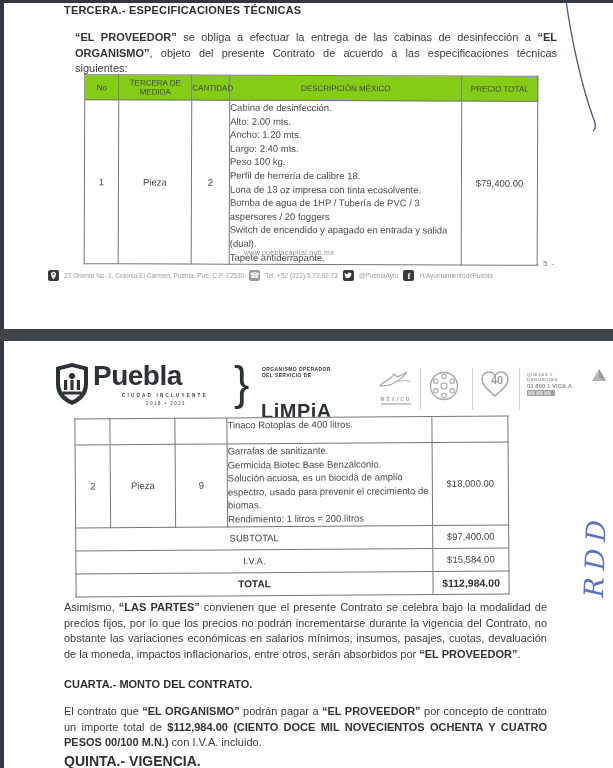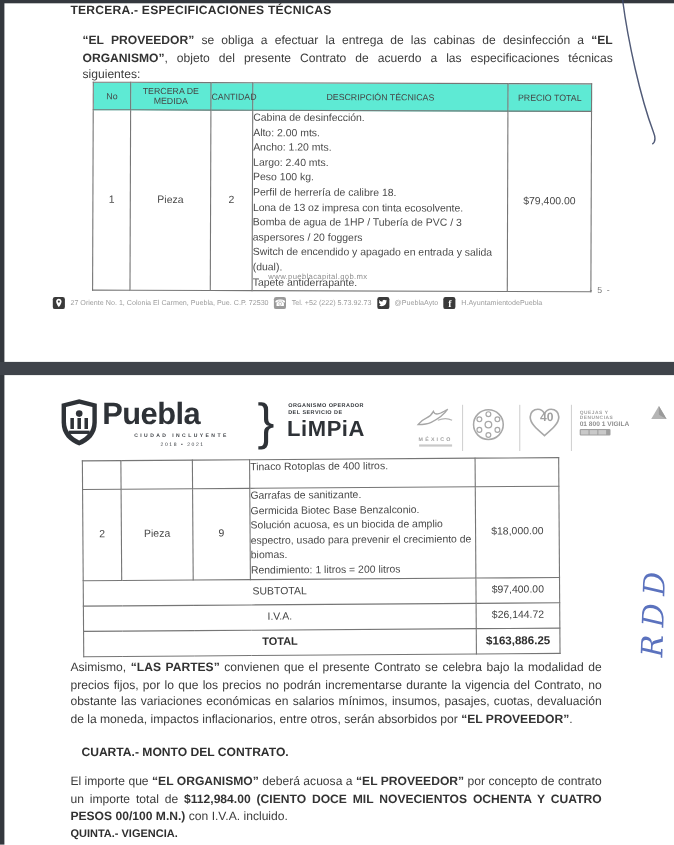--- a/index.html
+++ b/index.html
@@ -17,21 +17,21 @@
 
   
   .p1-heading{left:64px;top:4px;width:490px;font-size:11px;font-weight:bold;color:#2f2f2f;letter-spacing:.2px;}
   .p1-intro{left:75px;top:19px;width:482px;font-size:11px;line-height:15.6px;text-align:justify;color:#3c3c3c;}
   .p1-intro b,.par b{font-weight:bold;color:#333;}
 
   table.spec{border-collapse:collapse;table-layout:fixed;background:#fff;}
   table.spec td,table.spec th{border:1px solid #767676;padding:0;}
   .t1{left:84px;top:75px;width:453px;transform:rotate(.2deg);}
   .t2{left:75px;top:417px;width:433px;transform:rotate(-.4deg);}
-  th.hd{height:24px;background:#5eead4;font-size:8px;font-weight:normal;color:#454545;text-align:center;line-height:9px;}
+  th.hd{height:24px;background:#84cc16;font-size:8px;font-weight:normal;color:#454545;text-align:center;line-height:9px;}
   td.cc{text-align:center;vertical-align:middle;font-size:9.5px;color:#464646;}
   td.desc{vertical-align:middle;font-size:9.5px;line-height:13.6px;color:#4a4a4a;padding:2px 4px;}
   td.desc span{white-space:pre-line;}
   td.price{text-align:center;vertical-align:middle;font-size:9.5px;color:#464646;}
   tr.sumrow td{height:22px;font-size:9.5px;color:#424242;}
   tr.sumrow td.lbl{text-align:center;}
   tr.totalrow td{font-weight:bold;font-size:10px;color:#2e2e2e;}
   tr.totalrow td.price{font-size:10.5px;}
 
   
@@ -45,42 +45,42 @@
 
   .pen1{left:540px;top:0;}
 
   
   .shield{left:53px;top:362px;}
   .brand-word{left:93px;top:360px;font-size:28px;font-weight:bold;color:#2e3237;letter-spacing:-.5px;}
   .brand-tag{left:122px;top:393px;font-size:4.6px;letter-spacing:2.2px;color:#3a3e43;font-weight:bold;}
   .brand-years{left:146px;top:401px;font-size:4.6px;letter-spacing:1.4px;color:#3a3e43;}
   .brace{left:234px;top:356px;font-size:46px;font-weight:300;color:#2e3237;}
   .org-lines{left:262px;top:367px;font-size:5px;font-weight:bold;color:#33373c;line-height:5.6px;letter-spacing:.4px;}
-  .org-name{left:261px;top:379px;font-size:20px;font-weight:bold;color:#2e3237;letter-spacing:.5px;}
+  .org-name{left:261px;top:400px;font-size:20px;font-weight:bold;color:#2e3237;letter-spacing:.5px;}
   .hsep{width:1px;height:42px;background:#d2d2d2;top:368px;}
   .gray-logo{color:#a6a6a6;}
   .mexico{left:374px;top:368px;width:44px;text-align:center;}
   .mexico .mx-word{font-size:4.8px;letter-spacing:2px;color:#9f9f9f;font-weight:bold;margin-top:1px;}
   .mexico .mx-sub{height:2px;width:30px;background:#c9c9c9;margin:1px auto 0;}
   .emblem{left:426px;top:368px;}
   .anniv{left:479px;top:368px;}
   .anniv .num{position:absolute;left:12px;top:6px;font-size:11px;font-weight:bold;color:#a0a0a0;}
   .quejas{left:527px;top:372px;width:80px;}
   .quejas .q1{font-size:4.4px;letter-spacing:.5px;color:#9f9f9f;font-weight:bold;line-height:5px;}
   .quejas .q2{font-size:6px;font-weight:bold;color:#8f8f8f;margin-top:1px;}
   .quejas .badge{margin-top:1px;width:26px;height:6px;background:#9f9f9f;border-radius:1px;display:flex;gap:1px;align-items:center;padding:0 1px;}
   .quejas .badge i{display:block;width:7px;height:4px;background:#c9c9c9;}
   .q-tri{position:absolute;right:0;top:-4px;}
 
   
   .par{font-size:11px;line-height:15.6px;text-align:justify;color:#3c3c3c;}
   .asim{left:64px;top:589px;width:483px;}
-  .c4-title{left:64px;top:678px;font-size:11px;font-weight:bold;color:#2f2f2f;margin-left:10px;}
+  .c4-title{left:64px;top:678px;font-size:11px;font-weight:bold;color:#2f2f2f;}
   .c4-body{left:64px;top:693px;width:483px;}
-  .c5-title{left:64px;top:753px;font-size:10px;font-weight:bold;color:#2f2f2f;}
+  .c5-title{left:64px;top:753px;font-size:14px;font-weight:bold;color:#2f2f2f;}
 
   .hand{left:578px;top:597px;transform:rotate(-88deg);transform-origin:0 0;
         font-family:"DejaVu Serif", serif;font-style:italic;font-size:27px;
         color:#3f5ab3;letter-spacing:7px;opacity:.85;white-space:nowrap;}
 </style>
 </head>
 <body>
 
 <div>
 
@@ -103,21 +103,21 @@
           <col style="width:73px">
           <col style="width:38px">
           <col style="width:232px">
           <col style="width:76px">
       </colgroup>
       <thead>
         <tr>
           <th class="hd">No</th>
           <th class="hd">TERCERA DE MEDIDA</th>
           <th class="hd">CANTIDAD</th>
-          <th class="hd">DESCRIPCIÓN TÉCNICAS</th>
+          <th class="hd">DESCRIPCIÓN MÉXICO</th>
           <th class="hd">PRECIO TOTAL</th>
         </tr>
       </thead>
       <tbody>
         <tr style="height:137px;">
           <td class="cc">1</td>
           <td class="cc">Pieza</td>
           <td class="cc">2</td>
           <td class="desc"><span>Cabina de desinfección.
 Alto: 2.00 mts.
@@ -251,33 +251,33 @@
 Solución acuosa, es un biocida de amplio espectro, usado para prevenir el crecimiento de biomas.
 Rendimiento: 1 litros = 200 litros</span></td>
           <td class="price">$18,000.00</td>
         </tr>
         <tr class="sumrow">
           <td class="lbl" colspan="4">SUBTOTAL</td>
           <td class="price">$97,400.00</td>
         </tr>
         <tr class="sumrow">
           <td class="lbl" colspan="4">I.V.A.</td>
-          <td class="price">$26,144.72</td>
+          <td class="price">$15,584.00</td>
         </tr>
         <tr class="sumrow totalrow">
           <td class="lbl" colspan="4">TOTAL</td>
-          <td class="price">$163,886.25</td>
+          <td class="price">$112,984.00</td>
         </tr>
       </tbody>
     </table>
 
     <div class="abs hand">RDD</div>
 
     <p class="abs par asim"><span>Asimismo, </span><b>“LAS PARTES”</b><span> convienen que el presente Contrato se celebra bajo la modalidad de precios fijos, por lo que los precios no podrán incrementarse durante la vigencia del Contrato, no obstante las variaciones económicas en salarios mínimos, insumos, pasajes, cuotas, devaluación de la moneda, impactos inflacionarios, entre otros, serán absorbidos por </span><b>“EL PROVEEDOR”</b><span>.</span></p>
 
     <div class="abs c4-title">CUARTA.- MONTO DEL CONTRATO.</div>
 
-    <p class="abs par c4-body"><span>El importe que </span><b>“EL ORGANISMO”</b><span> deberá acuosa a </span><b>“EL PROVEEDOR”</b><span> por concepto de contrato un importe total de </span><b>$112,984.00 (CIENTO DOCE MIL NOVECIENTOS OCHENTA Y CUATRO PESOS 00/100 M.N.)</b><span> con I.V.A. incluido.</span></p>
+    <p class="abs par c4-body"><span>El contrato que </span><b>“EL ORGANISMO”</b><span> podrán pagar a </span><b>“EL PROVEEDOR”</b><span> por concepto de contrato un importe total de </span><b>$112,984.00 (CIENTO DOCE MIL NOVECIENTOS OCHENTA Y CUATRO PESOS 00/100 M.N.)</b><span> con I.V.A. incluido.</span></p>
 
     <div class="abs c5-title">QUINTA.- VIGENCIA.</div>
   </div>
 
 </div>
 
 </body></html>

